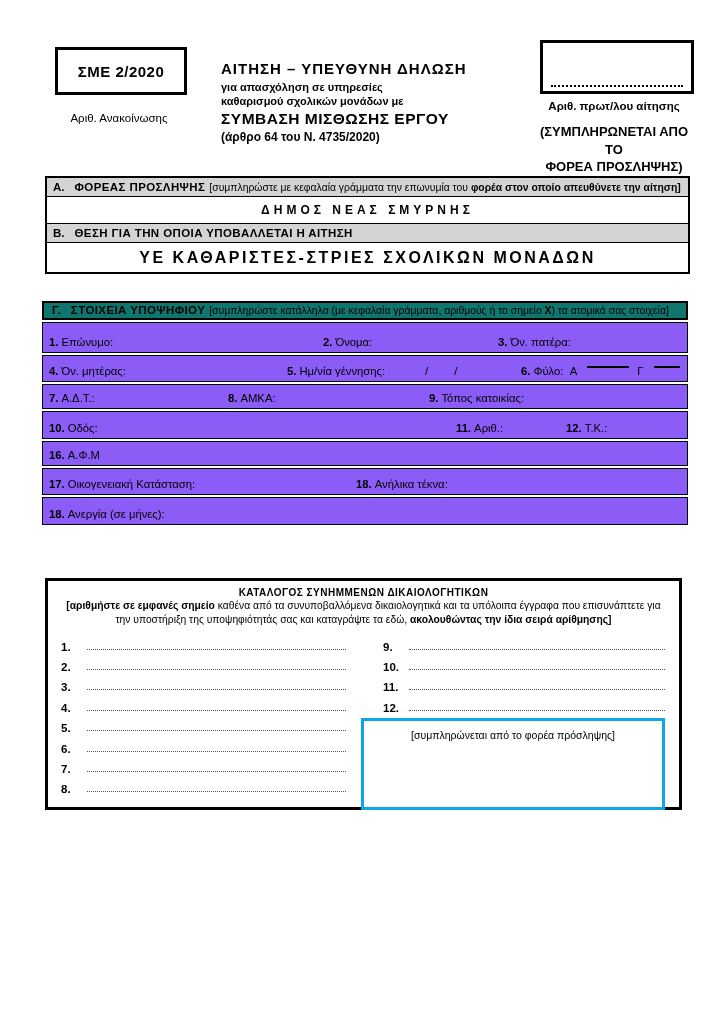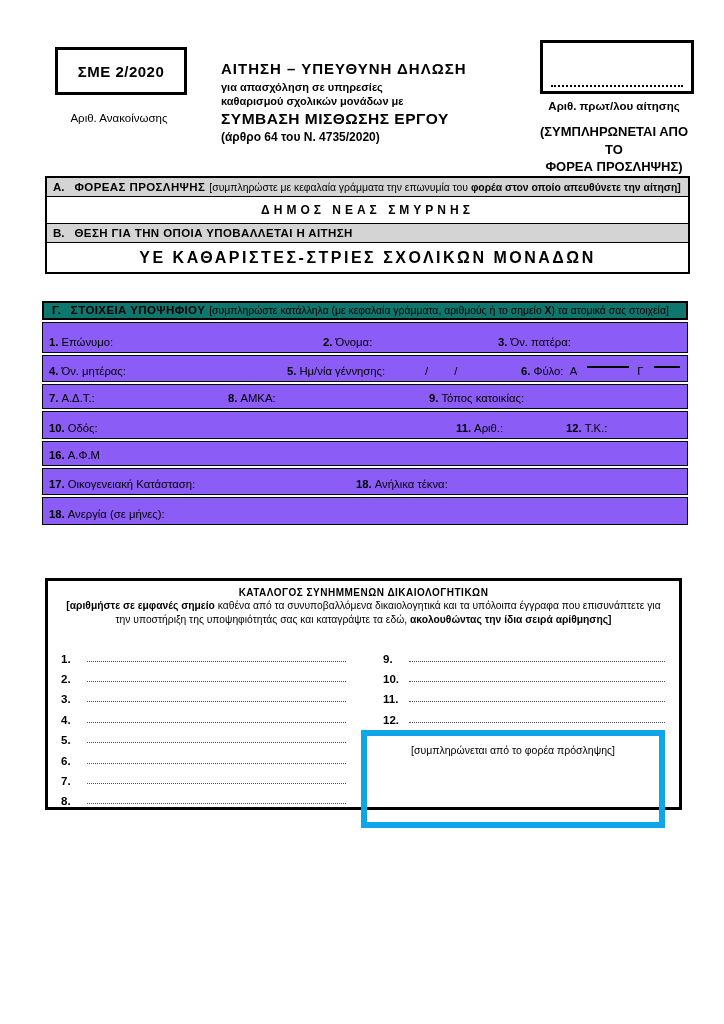--- a/index.html
+++ b/index.html
@@ -45,29 +45,29 @@
   .fld{position:absolute;bottom:4px;font-size:11.3px;white-space:nowrap;}
   .fld b{margin-right:3px;}
   .blank{display:inline-block;border-top:2px solid #000;vertical-align:7px;}
   .blank.a{width:42px;margin:0 8px 0 10px;}
   .blank.g{width:26px;margin-left:10px;}
   .slashgap{display:inline-block;width:26px;}
 
   
   .attach{position:absolute;left:45px;top:578px;width:631px;height:226px;border:3px solid #000;background:#fff;}
   .at-title{text-align:center;margin-top:6px;font-weight:bold;font-size:10px;letter-spacing:0.5px;}
-  .at-sub{width:596px;margin:1px auto 12px;text-align:center;font-size:10.3px;line-height:1.32;}
+  .at-sub{width:596px;margin:1px auto 0;text-align:center;font-size:10.3px;line-height:1.32;}
   .at-cols{display:flex;padding:6px 8px 0 13px;}
   .col-l{width:285px;}
   .col-gap{width:37px;}
   .col-r{flex:1;margin-right:6px;}
   .at-item{display:flex;height:20.4px;align-items:flex-end;font-size:11.5px;font-weight:bold;}
   .at-num{width:26px;}
   .at-dots{flex:1;border-bottom:1.5px dotted #555;margin-bottom:3px;}
-  .fill-box{border:6px solid #0ea5e9;margin-top:4px;margin-left:-22px;height:78px;
+  .fill-box{border:3px solid #0ea5e9;margin-top:4px;margin-left:-22px;height:78px;
     text-align:center;padding-top:8px;font-size:10.5px;font-weight:normal;}
 </style>
 </head>
 <body>
 
 <div class="page">
 
   <div class="announce-box">
     <span>ΣΜΕ 2/2020</span>
   </div>

